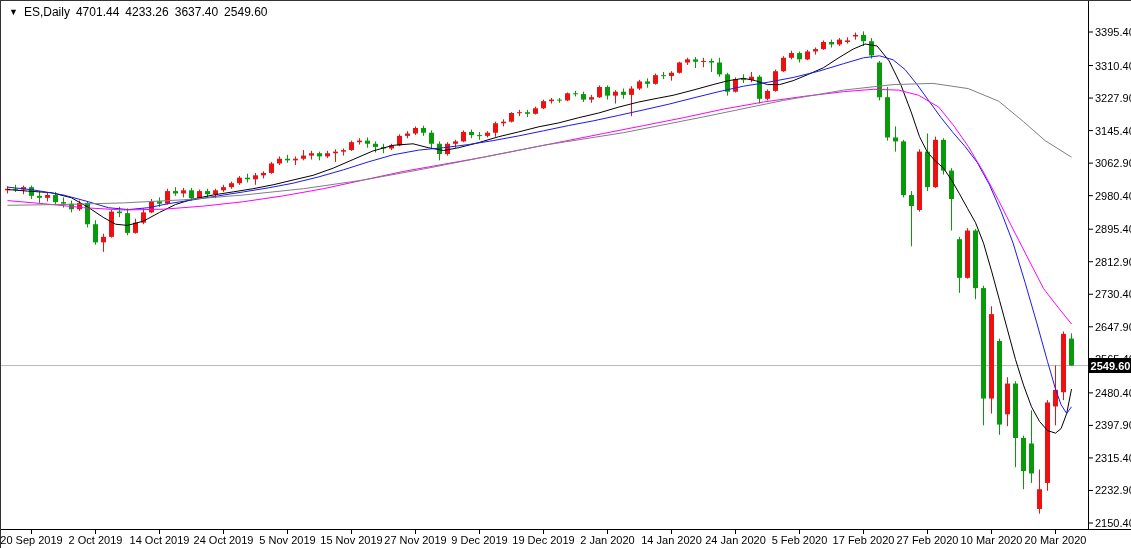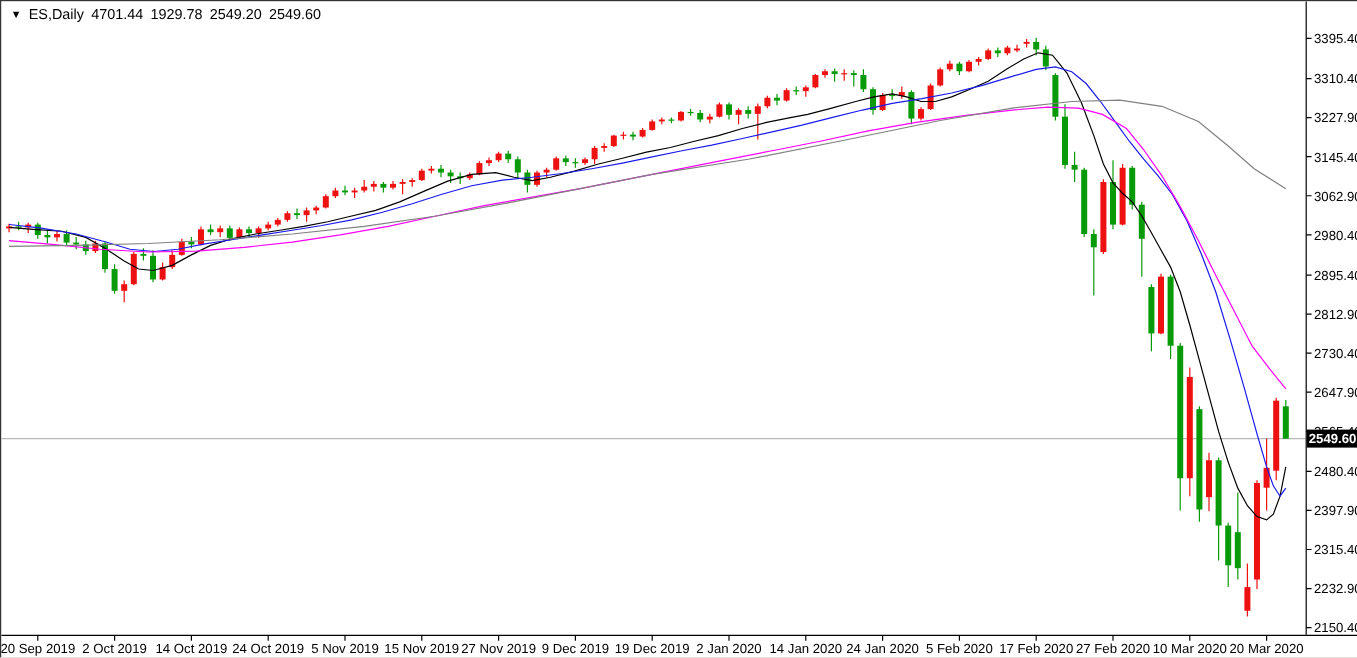--- a/index.html
+++ b/index.html
@@ -374,19 +374,19 @@
         <text x="990.5" y="543" font-size="11" fill="#000000" text-anchor="middle">10 Mar 2020</text>
         <line x1="1054.5" x2="1054.5" y1="528.5" y2="533" stroke="#000000"></line>
         <text x="1054.5" y="543" font-size="11" fill="#000000" text-anchor="middle">20 Mar 2020</text>
       </g>
     </svg>
 
   <div class="hdr">
     <span class="tri">▼</span>
     <span>ES,Daily</span>
     <span>4701.44</span>
-    <span>1929.78</span>
-    <span>2549.20</span>
+    <span>4233.26</span>
+    <span>3637.40</span>
     <span>2549.60</span>
   </div>
 
   <div class="badge" id="price-badge" style="top: 357.064px; background: rgb(0, 0, 0); color: rgb(255, 255, 255);">2549.60</div>
 </div>
 
 </body></html>

